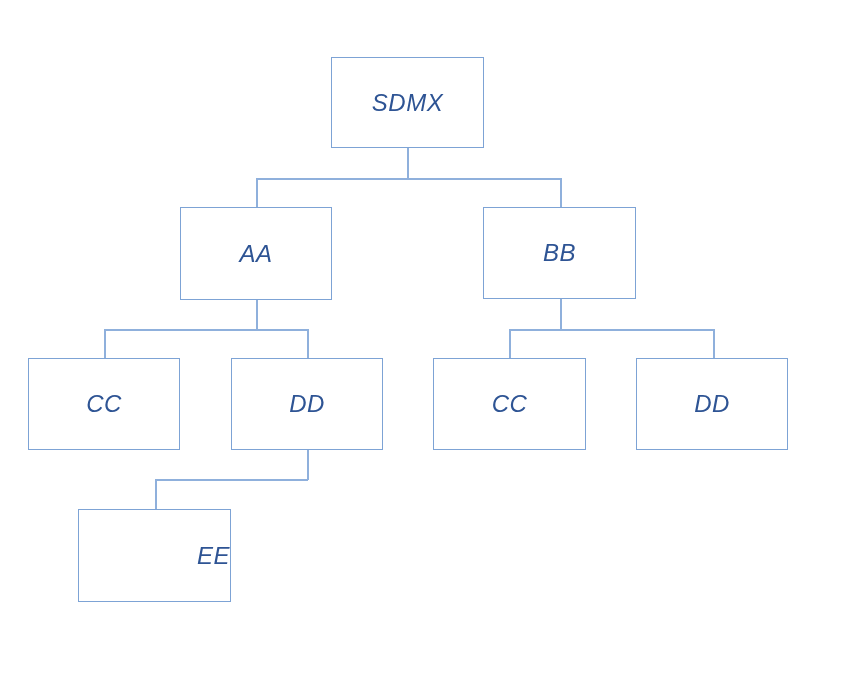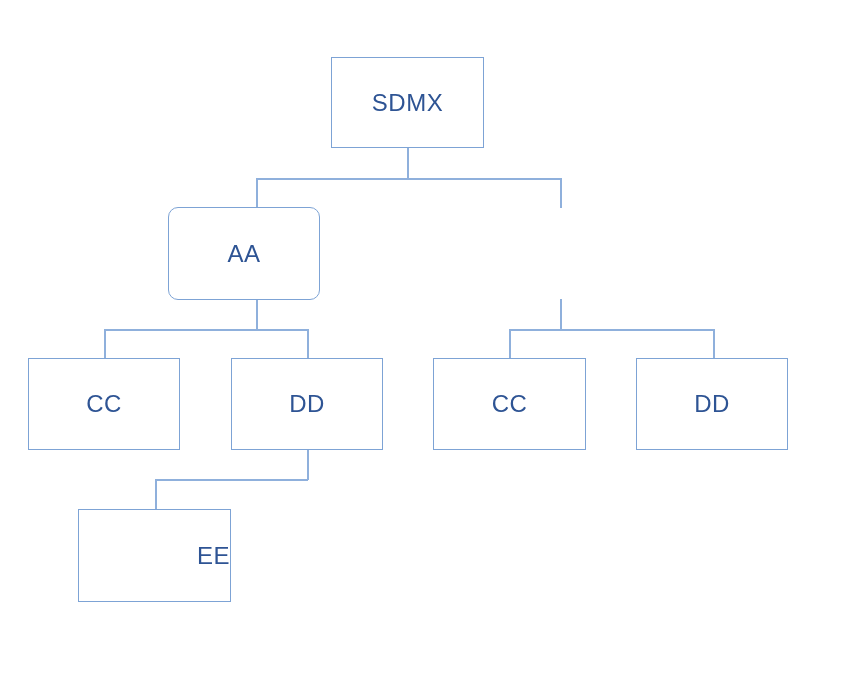--- a/index.html
+++ b/index.html
@@ -9,39 +9,40 @@
     --text: #2e5494;
   }
   * { box-sizing: border-box; margin: 0; padding: 0; }
   html, body { width: 855px; height: 674px; background: var(--bg); overflow: hidden; }
   .canvas {
     position: relative;
     width: 855px;
     height: 550px;
     background: var(--bg);
     font-family: "Liberation Sans", sans-serif;
+    font-style: italic;
   }
   .node {
     position: absolute;
     background: #ffffff;
     border: 1.5px solid var(--border);
     display: flex;
     align-items: center;
     justify-content: center;
   }
   .node-label {
     color: var(--text);
     font-size: 24px;
     letter-spacing: 0.5px;
     font-weight: 400;
     user-select: none;
   }
   
   .n-sdmx { left: 331px; top: 57px;  width: 153px; height: 91px; }
-  .n-aa   { left: 168px; top: 207px; width: 152px; height: 93px; border-radius: 10px; }
+  .n-aa   { left: 180px; top: 207px; width: 152px; height: 93px; }
   .n-bb   { left: 483px; top: 207px; width: 153px; height: 92px; }
   .n-cc1  { left: 28px;  top: 358px; width: 152px; height: 92px; }
   .n-dd1  { left: 231px; top: 358px; width: 152px; height: 92px; }
   .n-cc2  { left: 433px; top: 358px; width: 153px; height: 92px; }
   .n-dd2  { left: 636px; top: 358px; width: 152px; height: 92px; }
   .n-ee   { left: 78px;  top: 509px; width: 153px; height: 93px; justify-content: flex-end; }
 
   
   .seg { position: absolute; background: var(--line); }
   .v { width: 1.5px; }
@@ -82,20 +83,23 @@
   <div class="seg v s13"></div>
   <div class="seg h s14"></div>
   <div class="seg v s15"></div>
 
   <div class="node n-sdmx">
     <span class="node-label">SDMX</span>
   </div>
   <div class="node n-aa">
     <span class="node-label">AA</span>
   </div>
+  <div class="node n-bb">
+    <span class="node-label">BB</span>
+  </div>
   <div class="node n-cc1">
     <span class="node-label">CC</span>
   </div>
   <div class="node n-dd1">
     <span class="node-label">DD</span>
   </div>
   <div class="node n-cc2">
     <span class="node-label">CC</span>
   </div>
   <div class="node n-dd2">

